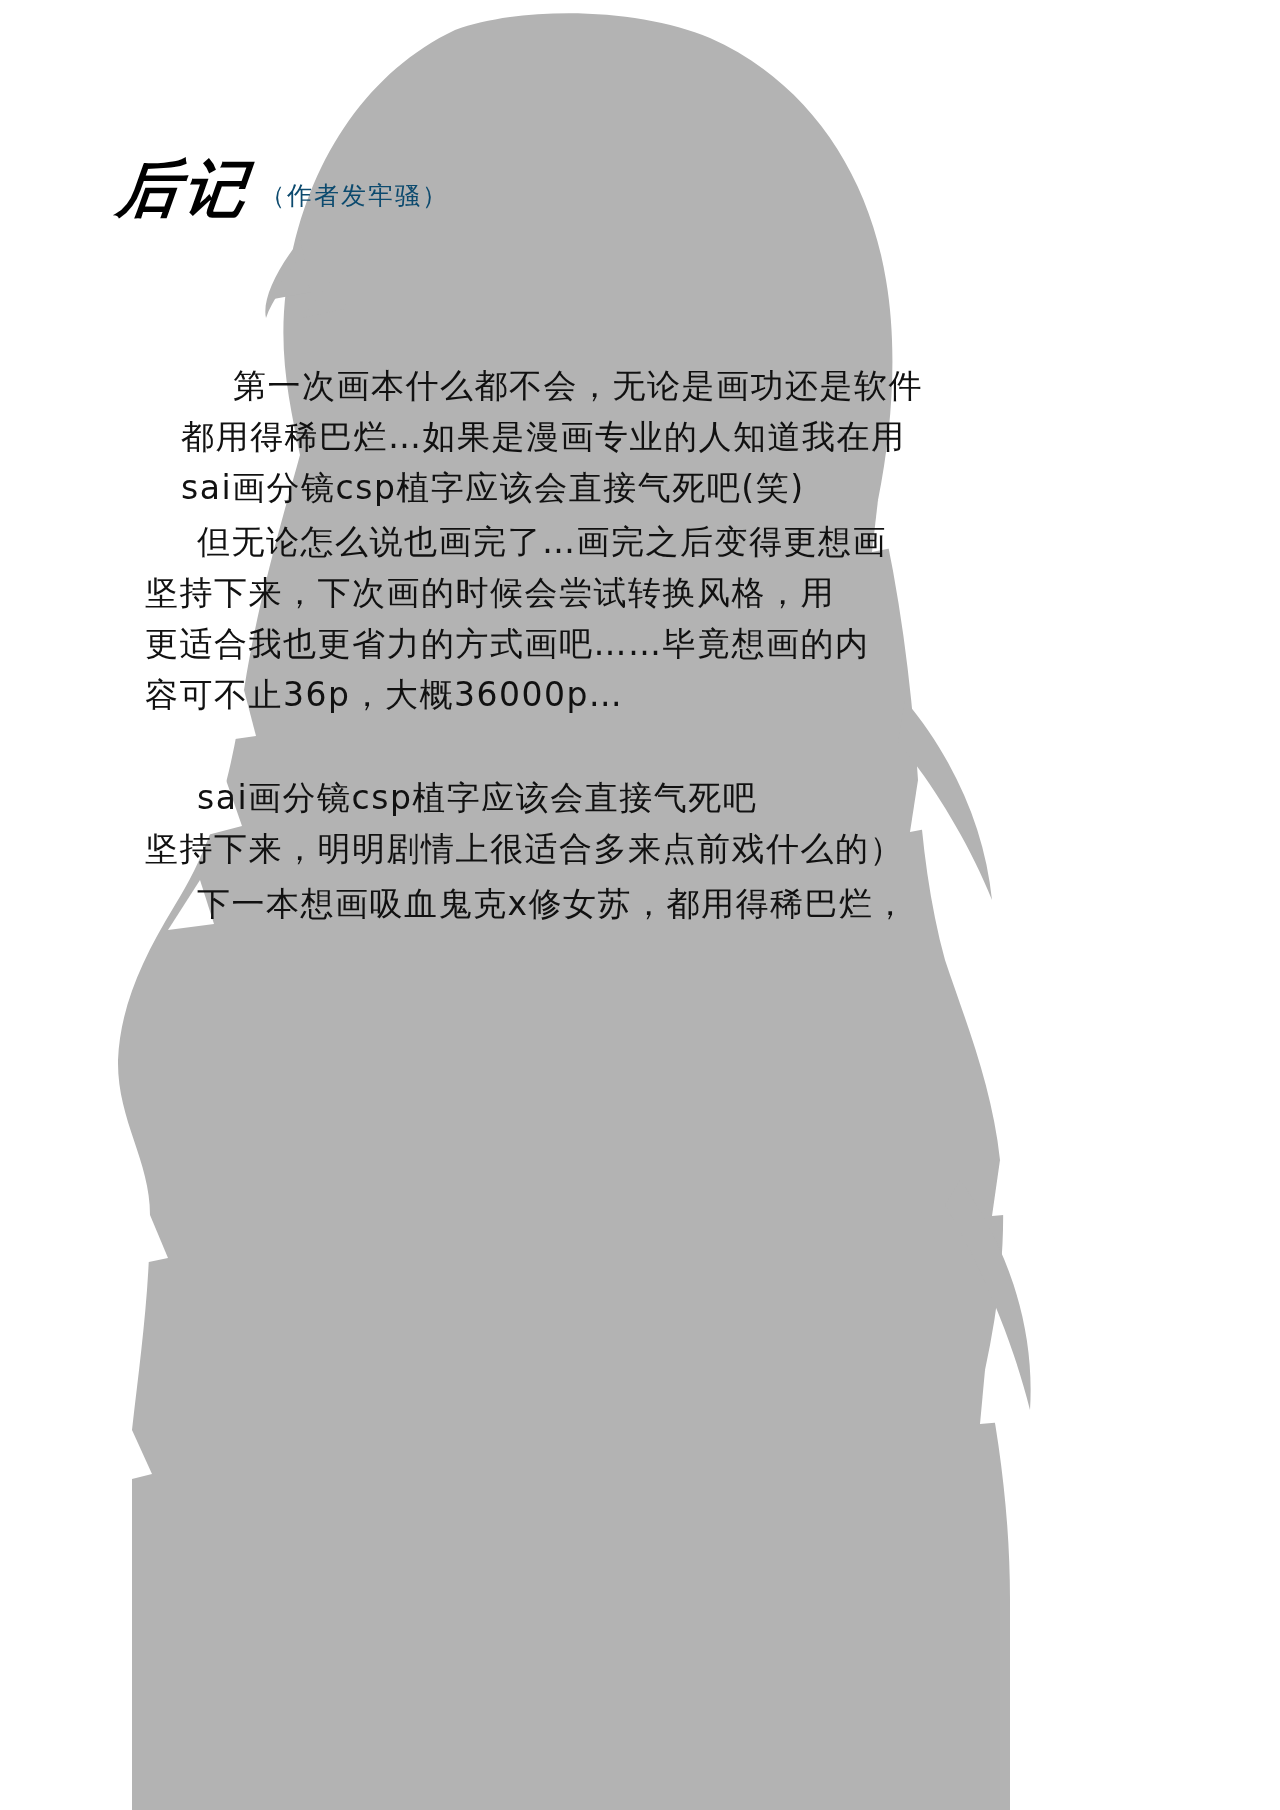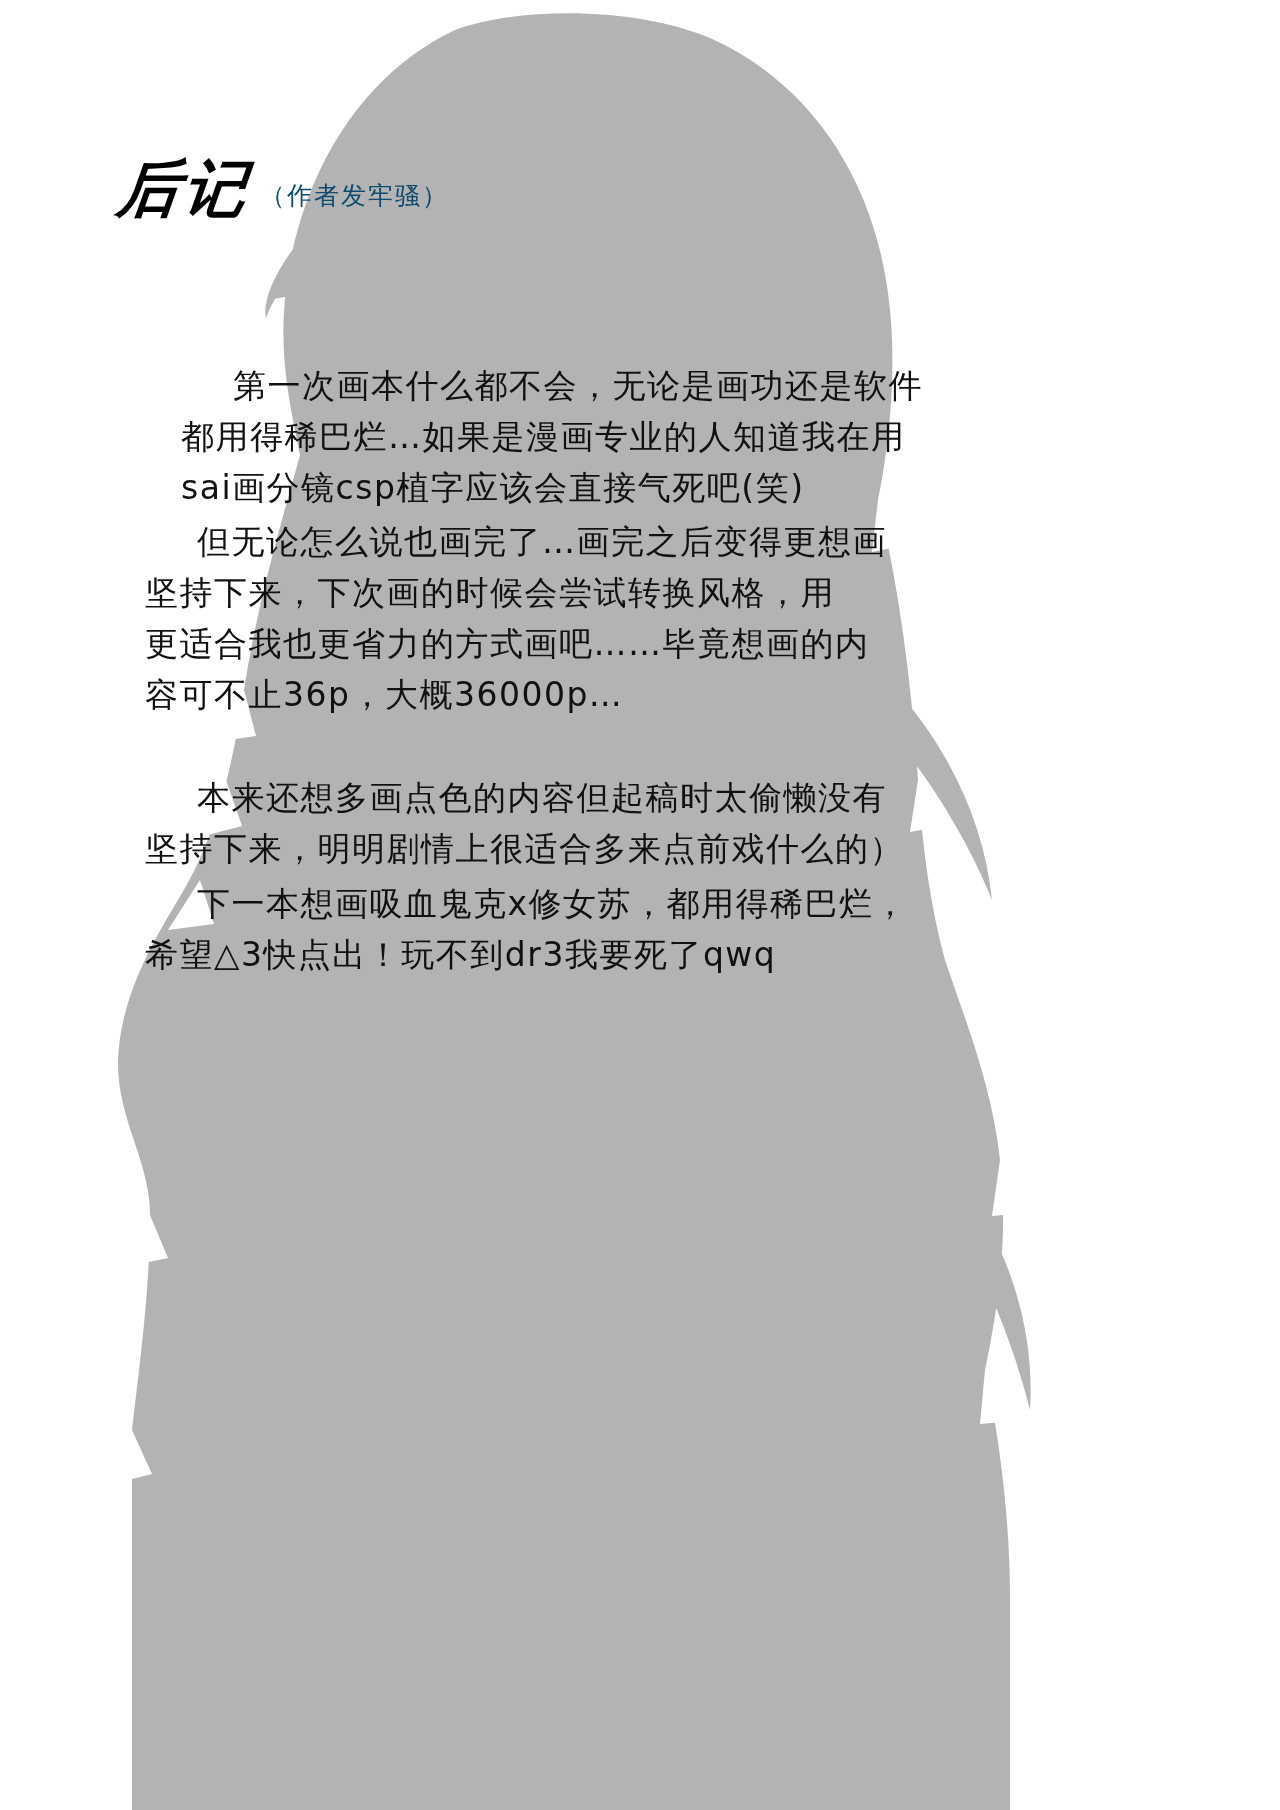--- a/index.html
+++ b/index.html
@@ -157,23 +157,22 @@
     </div>
 
     <div class="body-block" id="para-2">
       <div class="para-line indent">但无论怎么说也画完了…画完之后变得更想画</div>
       <div class="para-line">坚持下来，下次画的时候会尝试转换风格，用</div>
       <div class="para-line">更适合我也更省力的方式画吧……毕竟想画的内</div>
       <div class="para-line">容可不止36p，大概36000p…</div>
     </div>
 
     <div class="body-block" id="para-3">
-      <div class="para-line indent">本来还想多画点色的内容但起稿时太偷懒没有</div>
+      <div class="para-line indent">sai画分镜csp植字应该会直接气死吧</div>
       <div class="para-line">坚持下来，明明剧情上很适合多来点前戏什么的）</div>
     </div>
 
     <div class="body-block" id="para-4">
       <div class="para-line indent">下一本想画吸血鬼克x修女苏，都用得稀巴烂，</div>
-      <div class="para-line">希望△3快点出！玩不到dr3我要死了qwq</div>
     </div>
 
   </div>
 </div>
 
 </body></html>

